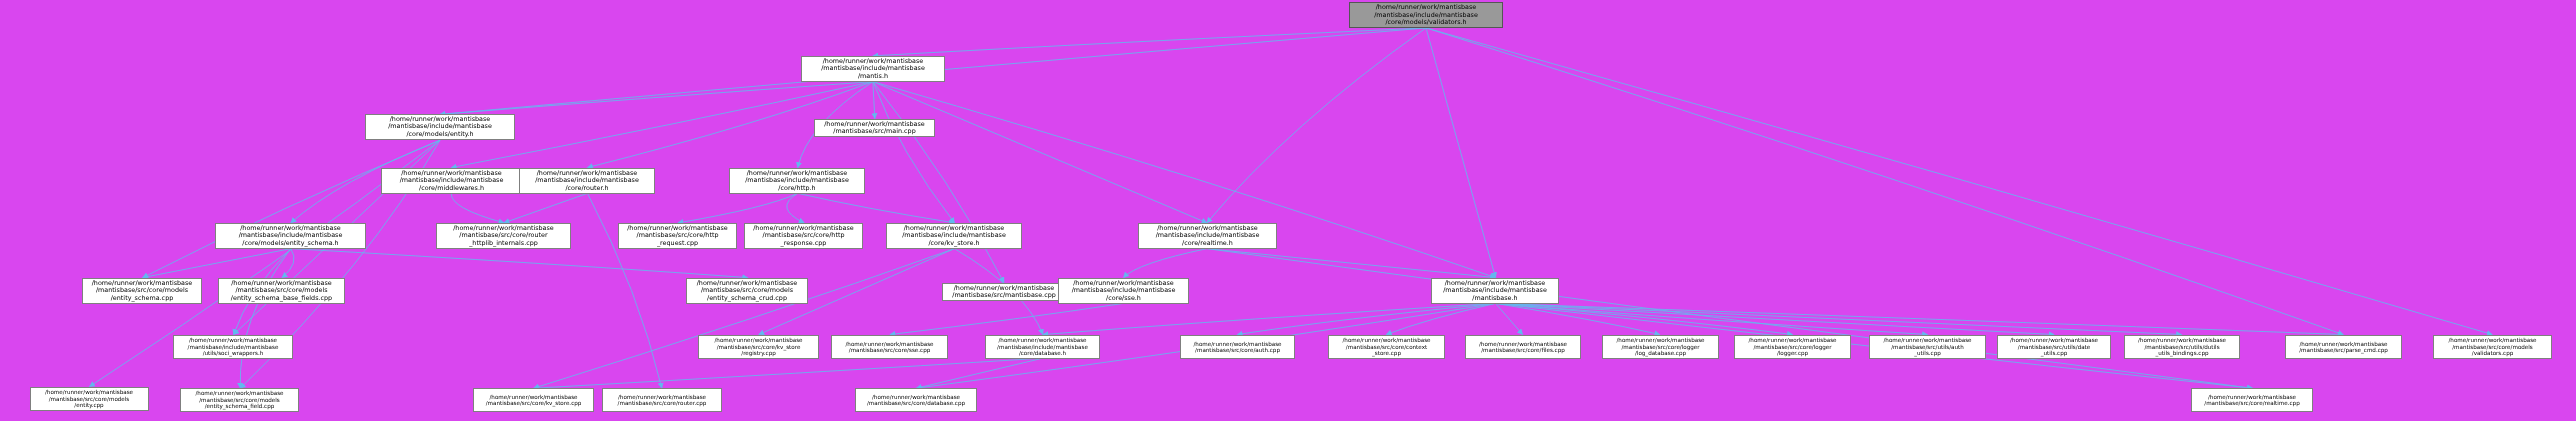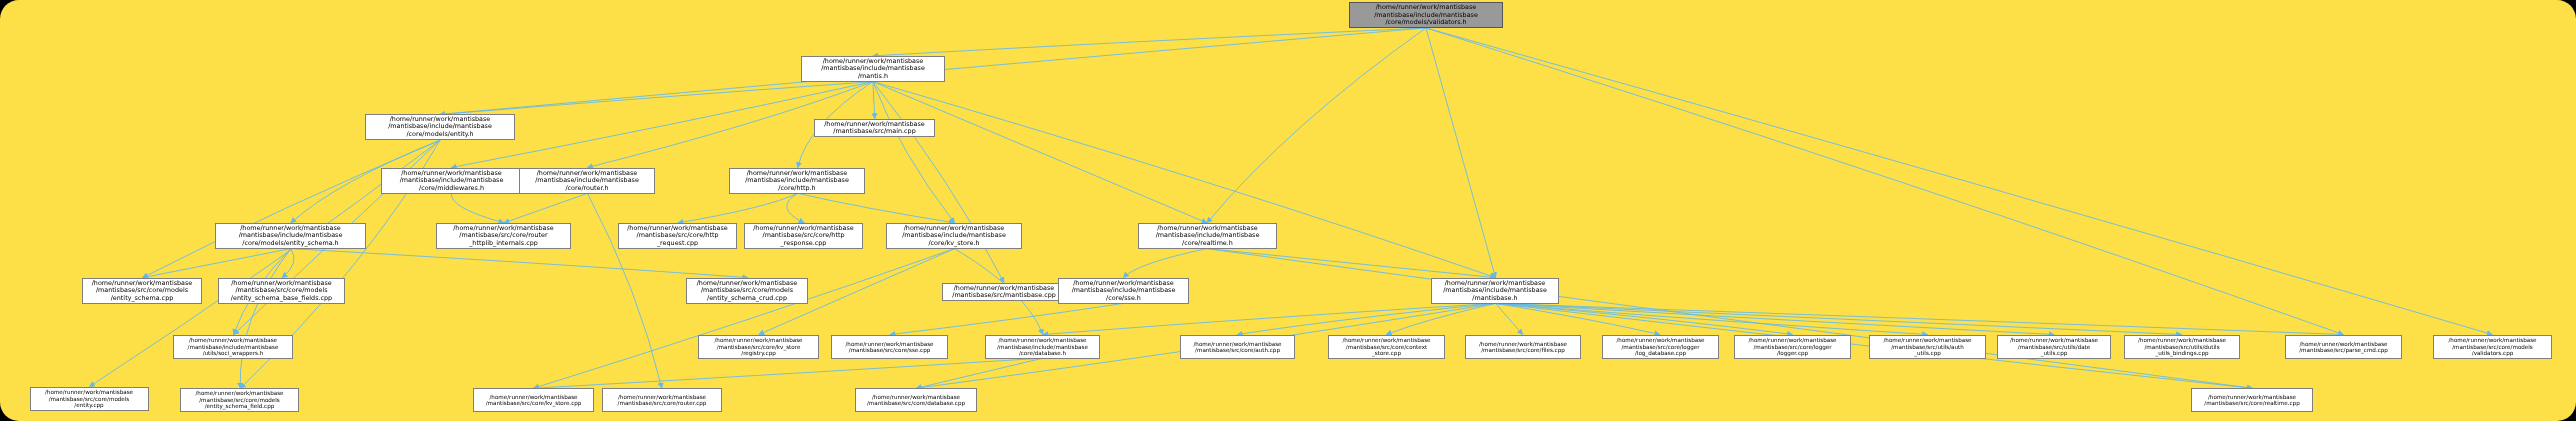--- a/index.html
+++ b/index.html
@@ -1,17 +1,17 @@
 <!DOCTYPE html>
 <html style="font-size:8.6px"><head>
 <meta charset="utf-8">
 <style>
   html,body{margin:0;padding:0;background:#000;}
-  #canvas{position:relative;width:2576px;height:421px;background:#fde047;overflow:hidden;
-          font-family:"DejaVu Sans","Liberation Sans",sans-serif;border-radius:19px;}
+  #canvas{position:relative;width:2576px;height:421px;background:#d946ef;overflow:hidden;
+          font-family:"DejaVu Sans","Liberation Sans",sans-serif;}
   svg.edges{position:absolute;left:0;top:0;width:2576px;height:421px;}
   .node{position:absolute;box-sizing:border-box;border:0.5px solid #7f7f7f;background:#fff;
         color:#000;display:flex;align-items:center;justify-content:center;text-align:center;
         line-height:1.12;white-space:pre-line;overflow:hidden;padding:0.5px 1.6px;}
   .node.root{background:#999;border-color:#555;}
   .s12{font-size:6.4px;}
   .s10{font-size:5.6px;}
 </style>
 </head>
 <body>

